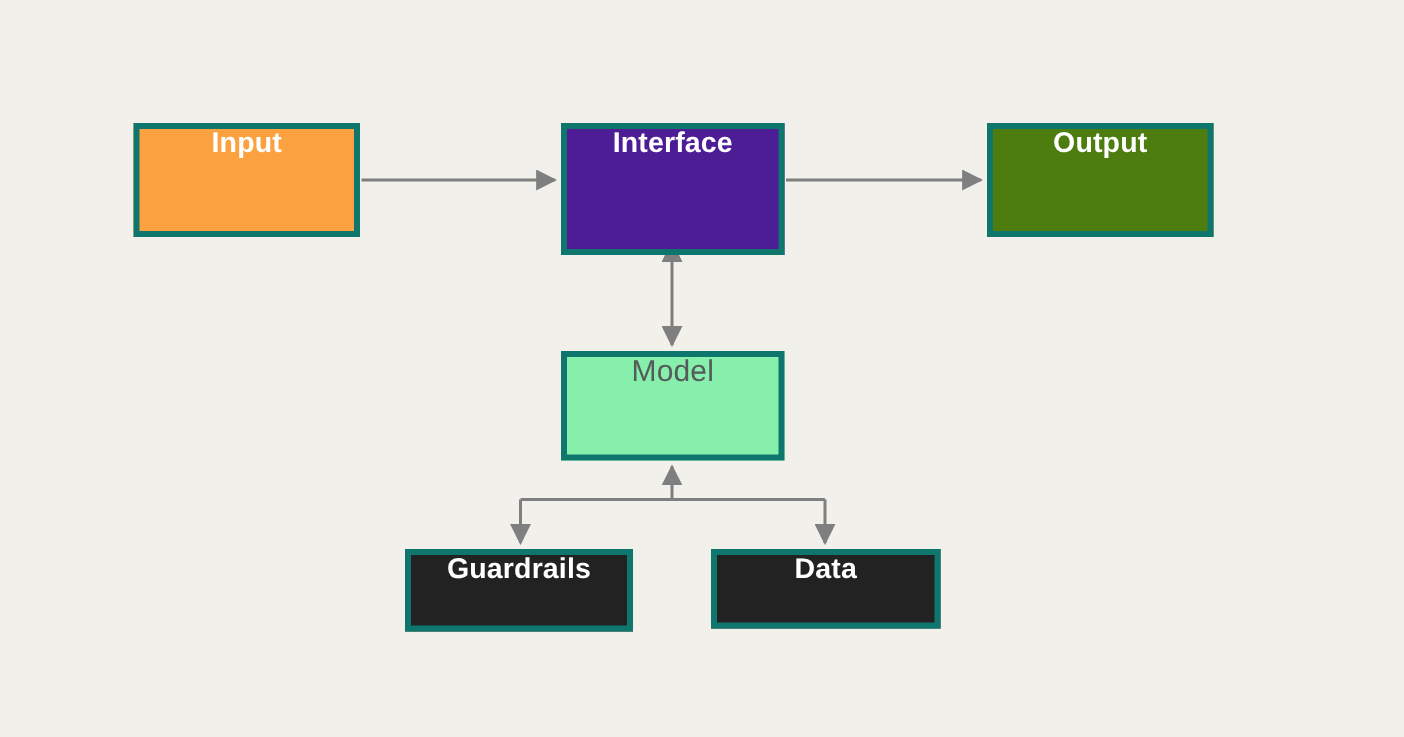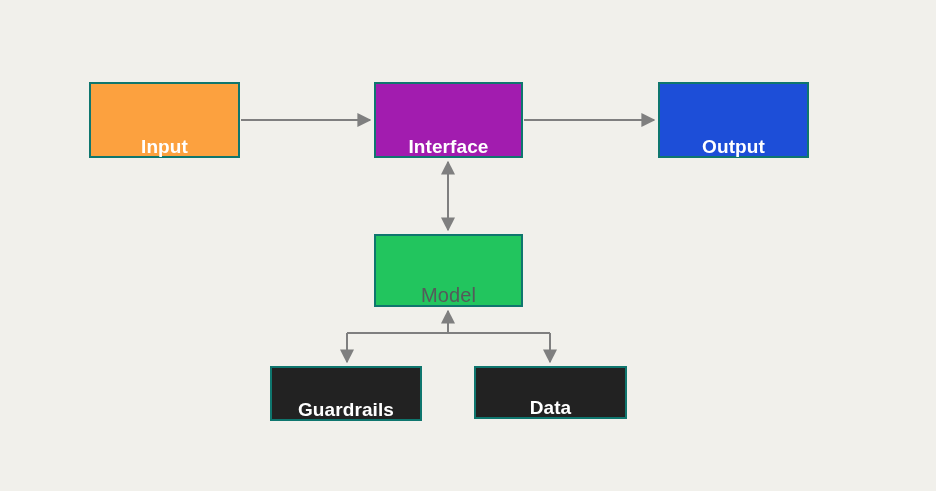--- a/index.html
+++ b/index.html
@@ -24,52 +24,52 @@
     position: absolute;
     left: 0;
     top: 0;
     width: 936px;
     height: 491px;
   }
   .node {
     position: absolute;
     box-sizing: border-box;
     display: flex;
-    align-items: flex-end;
+    align-items: flex-start;
     justify-content: center;
-    border: 2px solid #0f766e;
+    border: 4px solid #0f766e;
     z-index: 2;
   }
   .node-label {
     font-size: 19px;
     font-weight: bold;
     color: #ffffff;
     letter-spacing: 0.1px;
     line-height: 1;
     white-space: nowrap;
   }
   
   #node-input {
     left: 89px;  top: 82px;  width: 151px; height: 76px;
     background: #fca13f;
   }
   
   #node-interface {
-    left: 374px; top: 82px;  width: 149px; height: 76px;
-    background: #a21caf;
+    left: 374px; top: 82px;  width: 149px; height: 88px;
+    background: #4c1d95;
   }
   
   #node-output {
     left: 658px; top: 82px;  width: 151px; height: 76px;
-    background: #1d4ed8;
+    background: #4d7c0f;
   }
   
   #node-model {
     left: 374px; top: 234px; width: 149px; height: 73px;
-    background: #22c55e;
+    background: #86efac;
   }
   #node-model .node-label {
     color: #555a5a;
     font-weight: normal;
     font-size: 20px;
   }
   
   #node-guardrails {
     left: 270px; top: 366px; width: 152px; height: 55px;
     background: #222222;

